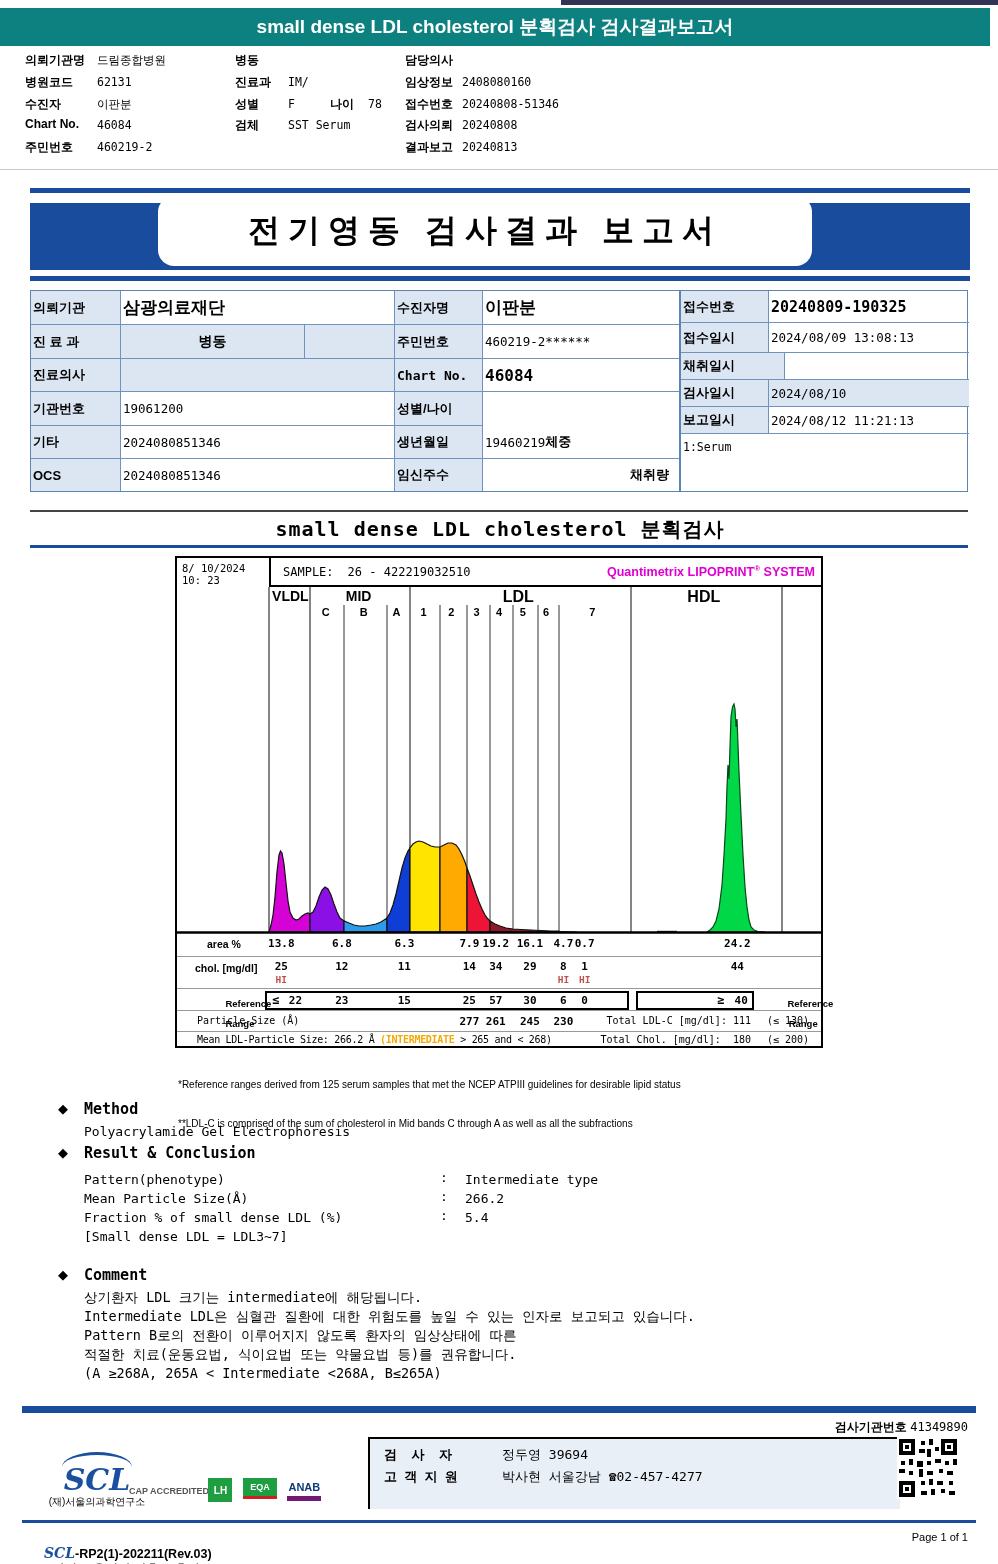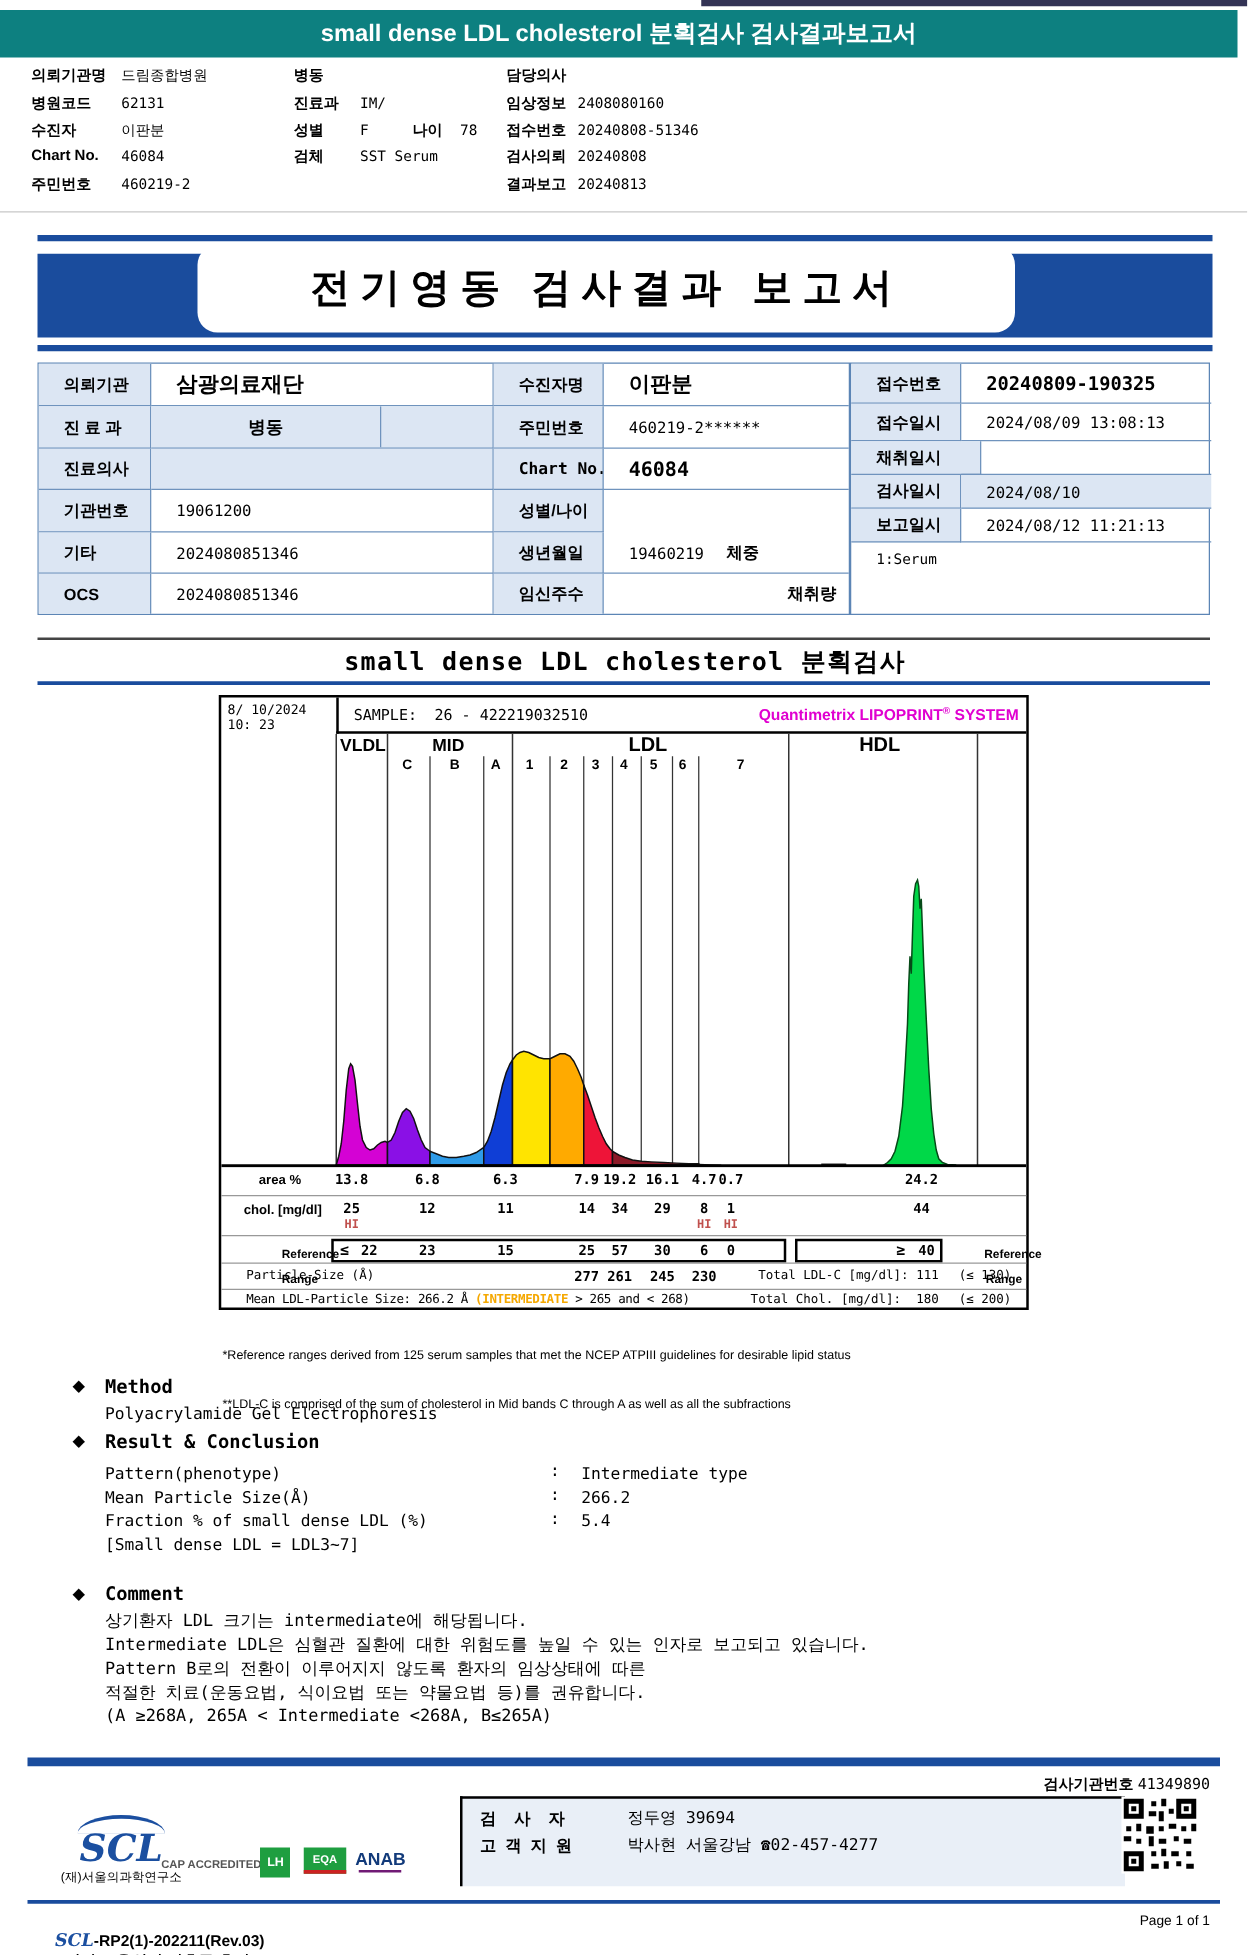--- a/index.html
+++ b/index.html
@@ -17,21 +17,21 @@
   .hdr-val{font-size:11.5px;font-family:"DejaVu Sans Mono",monospace;}
   
   .rule-blue{background:#1a4c9d;}
   .banner-band{left:30px;top:203px;width:940px;height:67px;background:#1a4c9d;}
   .banner-white{left:158px;top:196px;width:654px;height:70px;background:#fff;border-radius:16px;
                 display:flex;align-items:center;justify-content:center;}
   .banner-title{font-size:32px;font-weight:700;letter-spacing:8px;}
   
   .tbl{border:1.5px solid #5c85b5;box-sizing:border-box;}
   .cell{position:absolute;box-sizing:border-box;border-right:1px solid #6f93bd;border-bottom:1px solid #6f93bd;
-        display:flex;align-items:center;padding-left:20px;overflow:hidden;}
+        display:flex;align-items:center;padding-left:2px;overflow:hidden;}
   .lc{background:#dce6f3;font-weight:700;font-size:13px;white-space:pre;}
   .vc{font-size:12.5px;font-family:"DejaVu Sans Mono",monospace;}
   .tint{background:#dce6f3;}
   
   .sect-title{font-size:20px;font-weight:700;letter-spacing:1px;font-family:"DejaVu Sans Mono",monospace;}
   
   .chart{left:175px;top:556px;width:648px;height:492px;border:2px solid #000;box-sizing:border-box;}
   .c-sample{left:92px;top:0;width:552px;height:29px;border-left:2px solid #000;border-bottom:2px solid #000;
             box-sizing:border-box;display:flex;align-items:center;}
   .bandlbl{position:absolute;top:30px;font-weight:700;font-size:14px;transform:translateX(-50%);}
@@ -132,21 +132,21 @@
     <div class="cell lc" style="left:364px;top:0;width:88px;height:34px;">수진자명</div>
     <div class="cell" style="left:452px;top:0;width:196px;height:34px;font-size:17px;font-weight:600;border-right:none;">이판분</div>
     <div class="cell lc" style="left:364px;top:34px;width:88px;height:34px;">주민번호</div>
     <div class="cell vc" style="left:452px;top:34px;width:196px;height:34px;border-right:none;">460219-2******</div>
     <div class="cell lc" style="left:364px;top:68px;width:88px;height:33px;font-family:'DejaVu Sans Mono',monospace;">Chart No.</div>
     <div class="cell mono" style="left:452px;top:68px;width:196px;height:33px;font-size:16px;font-weight:700;border-right:none;">46084</div>
     <div class="cell lc" style="left:364px;top:101px;width:88px;height:34px;">성별/나이</div>
     <div class="cell lc" style="left:364px;top:135px;width:88px;height:33px;">생년월일</div>
     <div class="cell vc" style="left:452px;top:135px;width:196px;height:33px;border-right:none;">
       <span class="mono">19460219</span>
-      <span class="b" style="font-family:Liberation Serif, serif;margin-left:18px;font-size:13px;">체중</span>
+      <span class="b" style="font-family:Liberation Serif, serif;font-size:13px;">체중</span>
     </div>
     <div class="cell lc" style="left:364px;top:168px;width:88px;height:32px;border-bottom:none;">임신주수</div>
     <div class="cell vc" style="left:452px;top:168px;width:196px;height:32px;border-right:none;border-bottom:none;justify-content:flex-end;padding-right:10px;">
       <span class="b" style="font-family:'Liberation Sans',sans-serif;font-size:13px;">채취량</span>
     </div>
   </div>
 
   <div class="abs tbl" style="left:680px;top:290px;width:288px;height:202px;">
     <div class="cell lc" style="left:0;top:0;width:88px;height:32px;">접수번호</div>
     <div class="cell mono" style="left:88px;top:0;width:200px;height:32px;font-size:15px;font-weight:700;border-right:none;">20240809-190325</div>
@@ -367,21 +367,21 @@
   <div class="abs" style="left:42px;top:1452px;width:110px;text-align:center;">
     <div style="width:70px;height:12px;border-top:3px solid #1b4fa0;border-radius:50% 50% 0 0 / 100% 100% 0 0;margin:0 auto;"></div>
     <div class="scl" style="font-size:30px;line-height:26px;">SCL</div>
     <div style="font-size:10px;margin-top:2px;">(재)서울의과학연구소</div>
   </div>
 
   <div class="abs" style="left:140px;top:1478px;white-space:nowrap;">
     <span class="logo-box" style="width:58px;height:26px;flex-direction:column;color:#555;font-size:9px;font-weight:700;line-height:9px;">CAP ACCREDITED</span>
     <span class="logo-box" style="width:24px;height:24px;background:#1e9e40;color:#fff;font-size:10px;font-weight:700;">LH</span>
     <span class="logo-box" style="width:34px;height:18px;background:#1e9e40;color:#fff;font-size:9px;font-weight:700;border-bottom:3px solid #cc2222;">EQA</span>
-    <span class="logo-box" style="width:34px;height:18px;color:#123a7a;font-size:14px;font-weight:700;border-bottom:2px solid #701a75;">ANAB</span>
+    <span class="logo-box" style="width:34px;height:18px;color:#123a7a;font-size:11px;font-weight:700;border-bottom:5px solid #701a75;">ANAB</span>
   </div>
 
   <svg class="abs" style="left:897px;top:1437px;" width="62" height="62" viewBox="0 0 62 62">
     <rect x="0" y="0" width="62" height="62" fill="#fff"></rect>
     <g fill="#000">
       <rect x="2" y="2" width="16" height="16"></rect>
         <rect x="44" y="2" width="16" height="16"></rect>
         <rect x="2" y="44" width="16" height="16"></rect>
       <rect x="6" y="6" width="8" height="8" fill="#fff"></rect>
         <rect x="48" y="6" width="8" height="8" fill="#fff"></rect>

